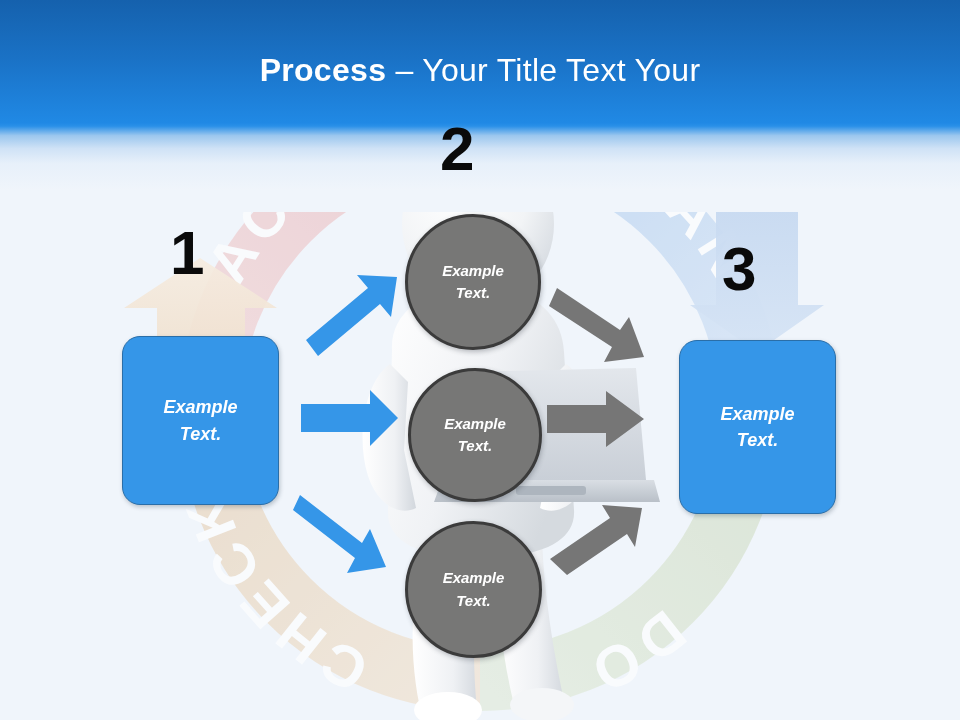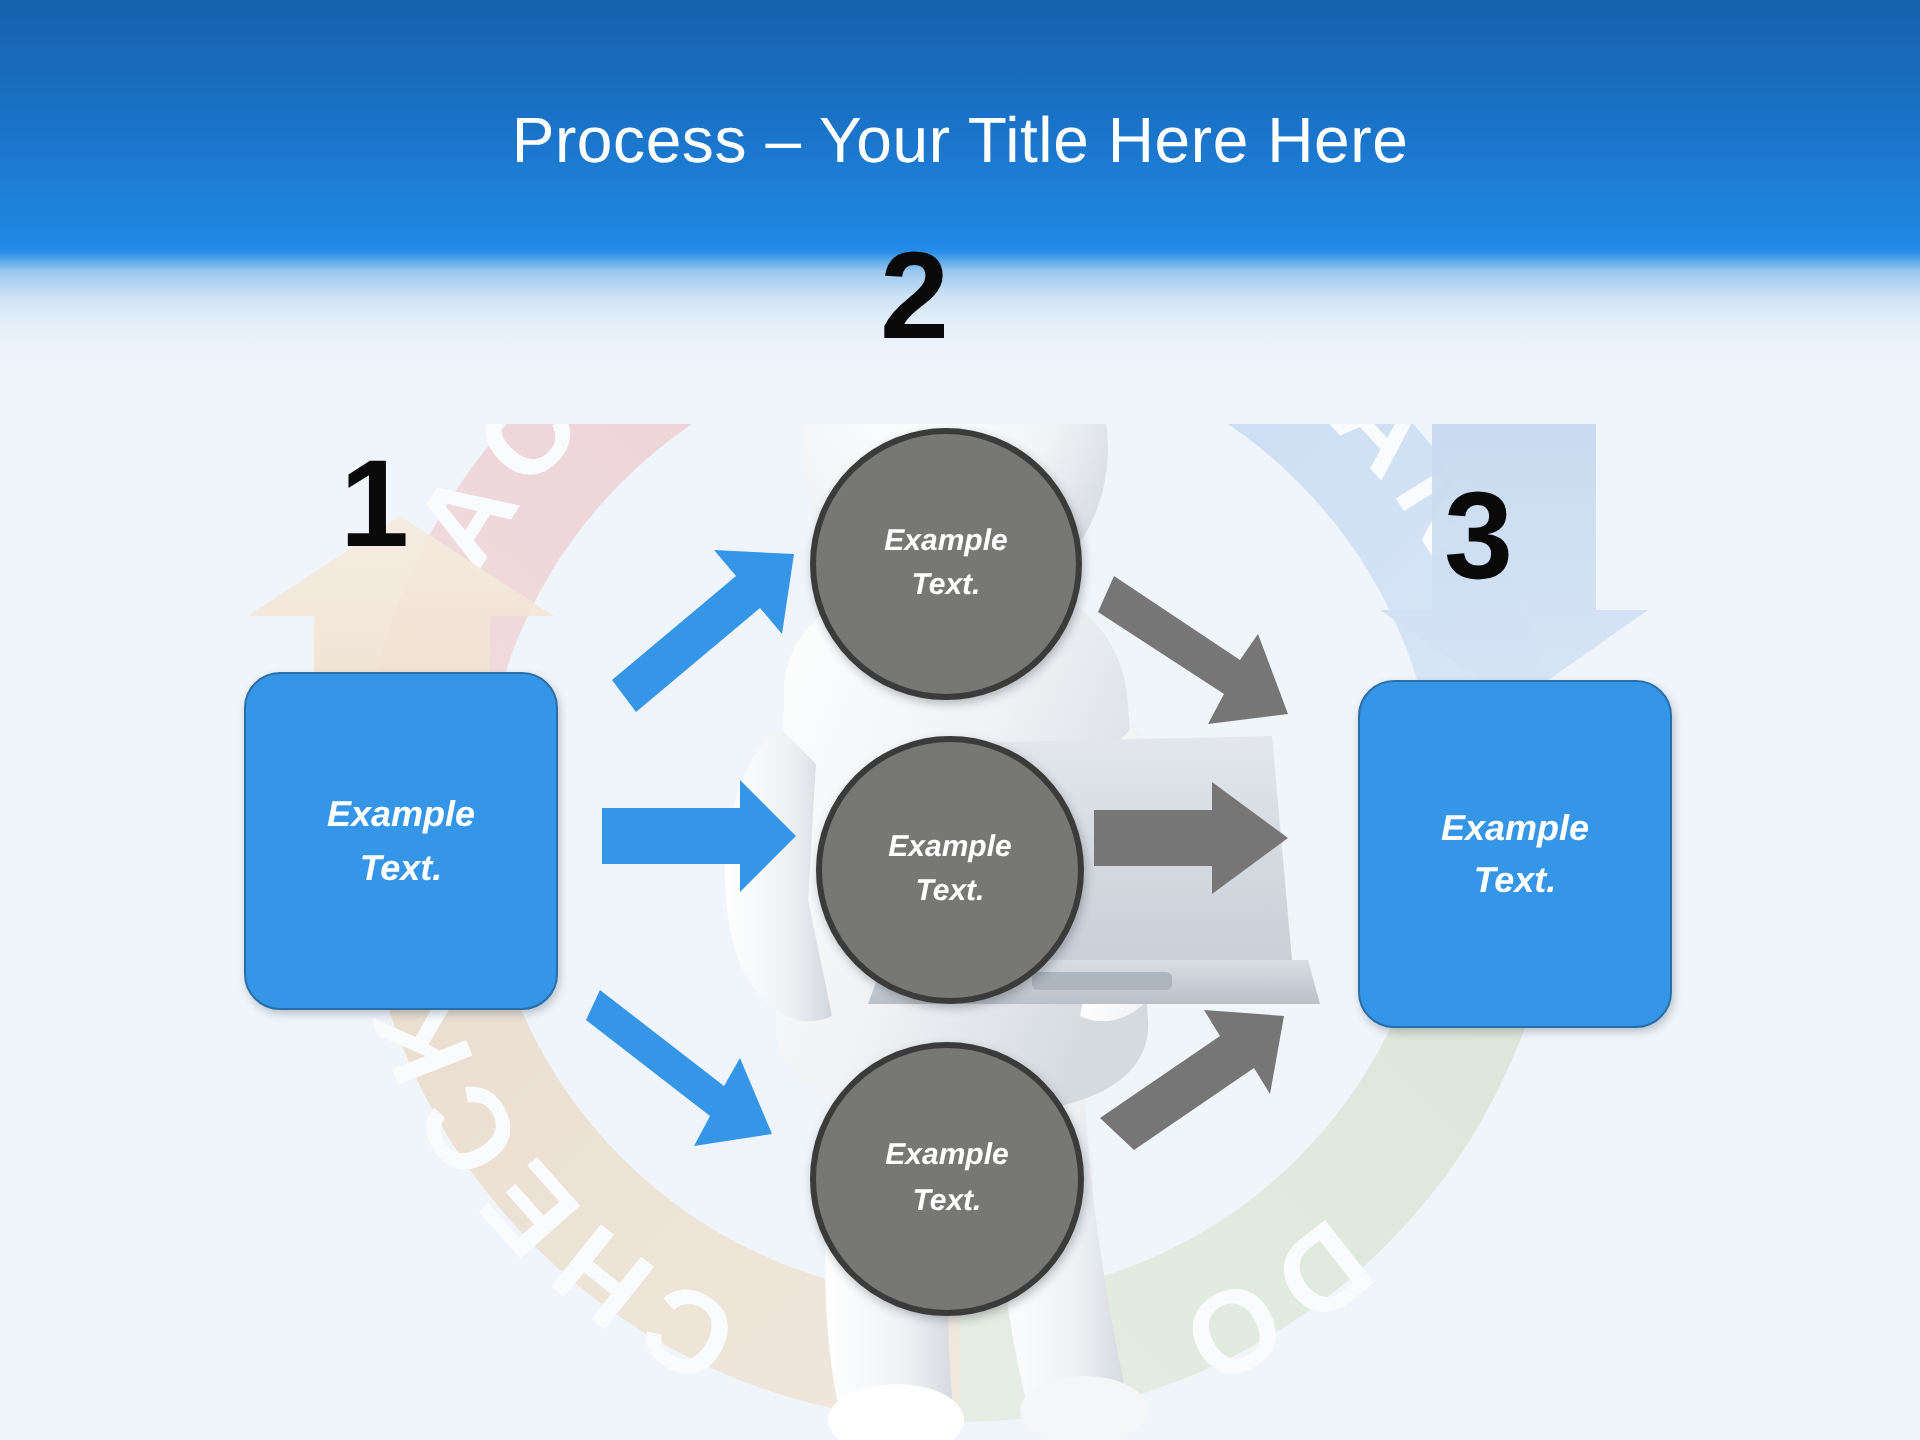--- a/index.html
+++ b/index.html
@@ -30,21 +30,21 @@
        #f0f5fb 90%);
   }
   #title{
     position:absolute;left:0;top:52px;width:960px;
     text-align:center;
     color:#ffffff;
     font-size:32px;
     letter-spacing:.3px;
     white-space:nowrap;
   }
-  #title .t-bold{font-weight:normal;}
+  #title .t-bold{font-weight:bold;}
   #title .t-light{font-weight:normal;}
 
   
   #ring-wrap{
     position:absolute;left:155px;top:85px;width:650px;height:650px;
     opacity:.62;
   }
   .ring-svg{position:absolute;left:0;top:0;}
 
   
@@ -227,21 +227,21 @@
 
     <g>
       <polygon points="128,252 306,248 316,360 120,360" fill="url(#gLaptopLid)"></polygon>
       <polygon points="112,360 324,360 330,382 104,382" fill="url(#gLaptopBase)"></polygon>
       <rect x="186" y="366" width="70" height="9" rx="3" fill="#adb5be"></rect>
     </g>
   </svg>
 
   <div id="header-band"></div>
   <div id="title">
-    <span class="t-bold">Process</span><span class="t-light"> – </span><span class="t-light">Your Title Here Here</span>
+    <span class="t-bold">Process</span><span class="t-light"> – </span><span class="t-light">Your Title Text Your</span>
   </div>
 
   <svg id="arrows" viewBox="0 0 960 720">
 
     <g>
       <polygon points="306,340 368,288 357,275 397,277 391,317 380,304 318,356" fill="#3596e8"></polygon>
     </g>
 
     <g>
       <polygon points="301,404 370,404 370,390 398,418 370,446 370,432 301,432" fill="#3596e8"></polygon>

